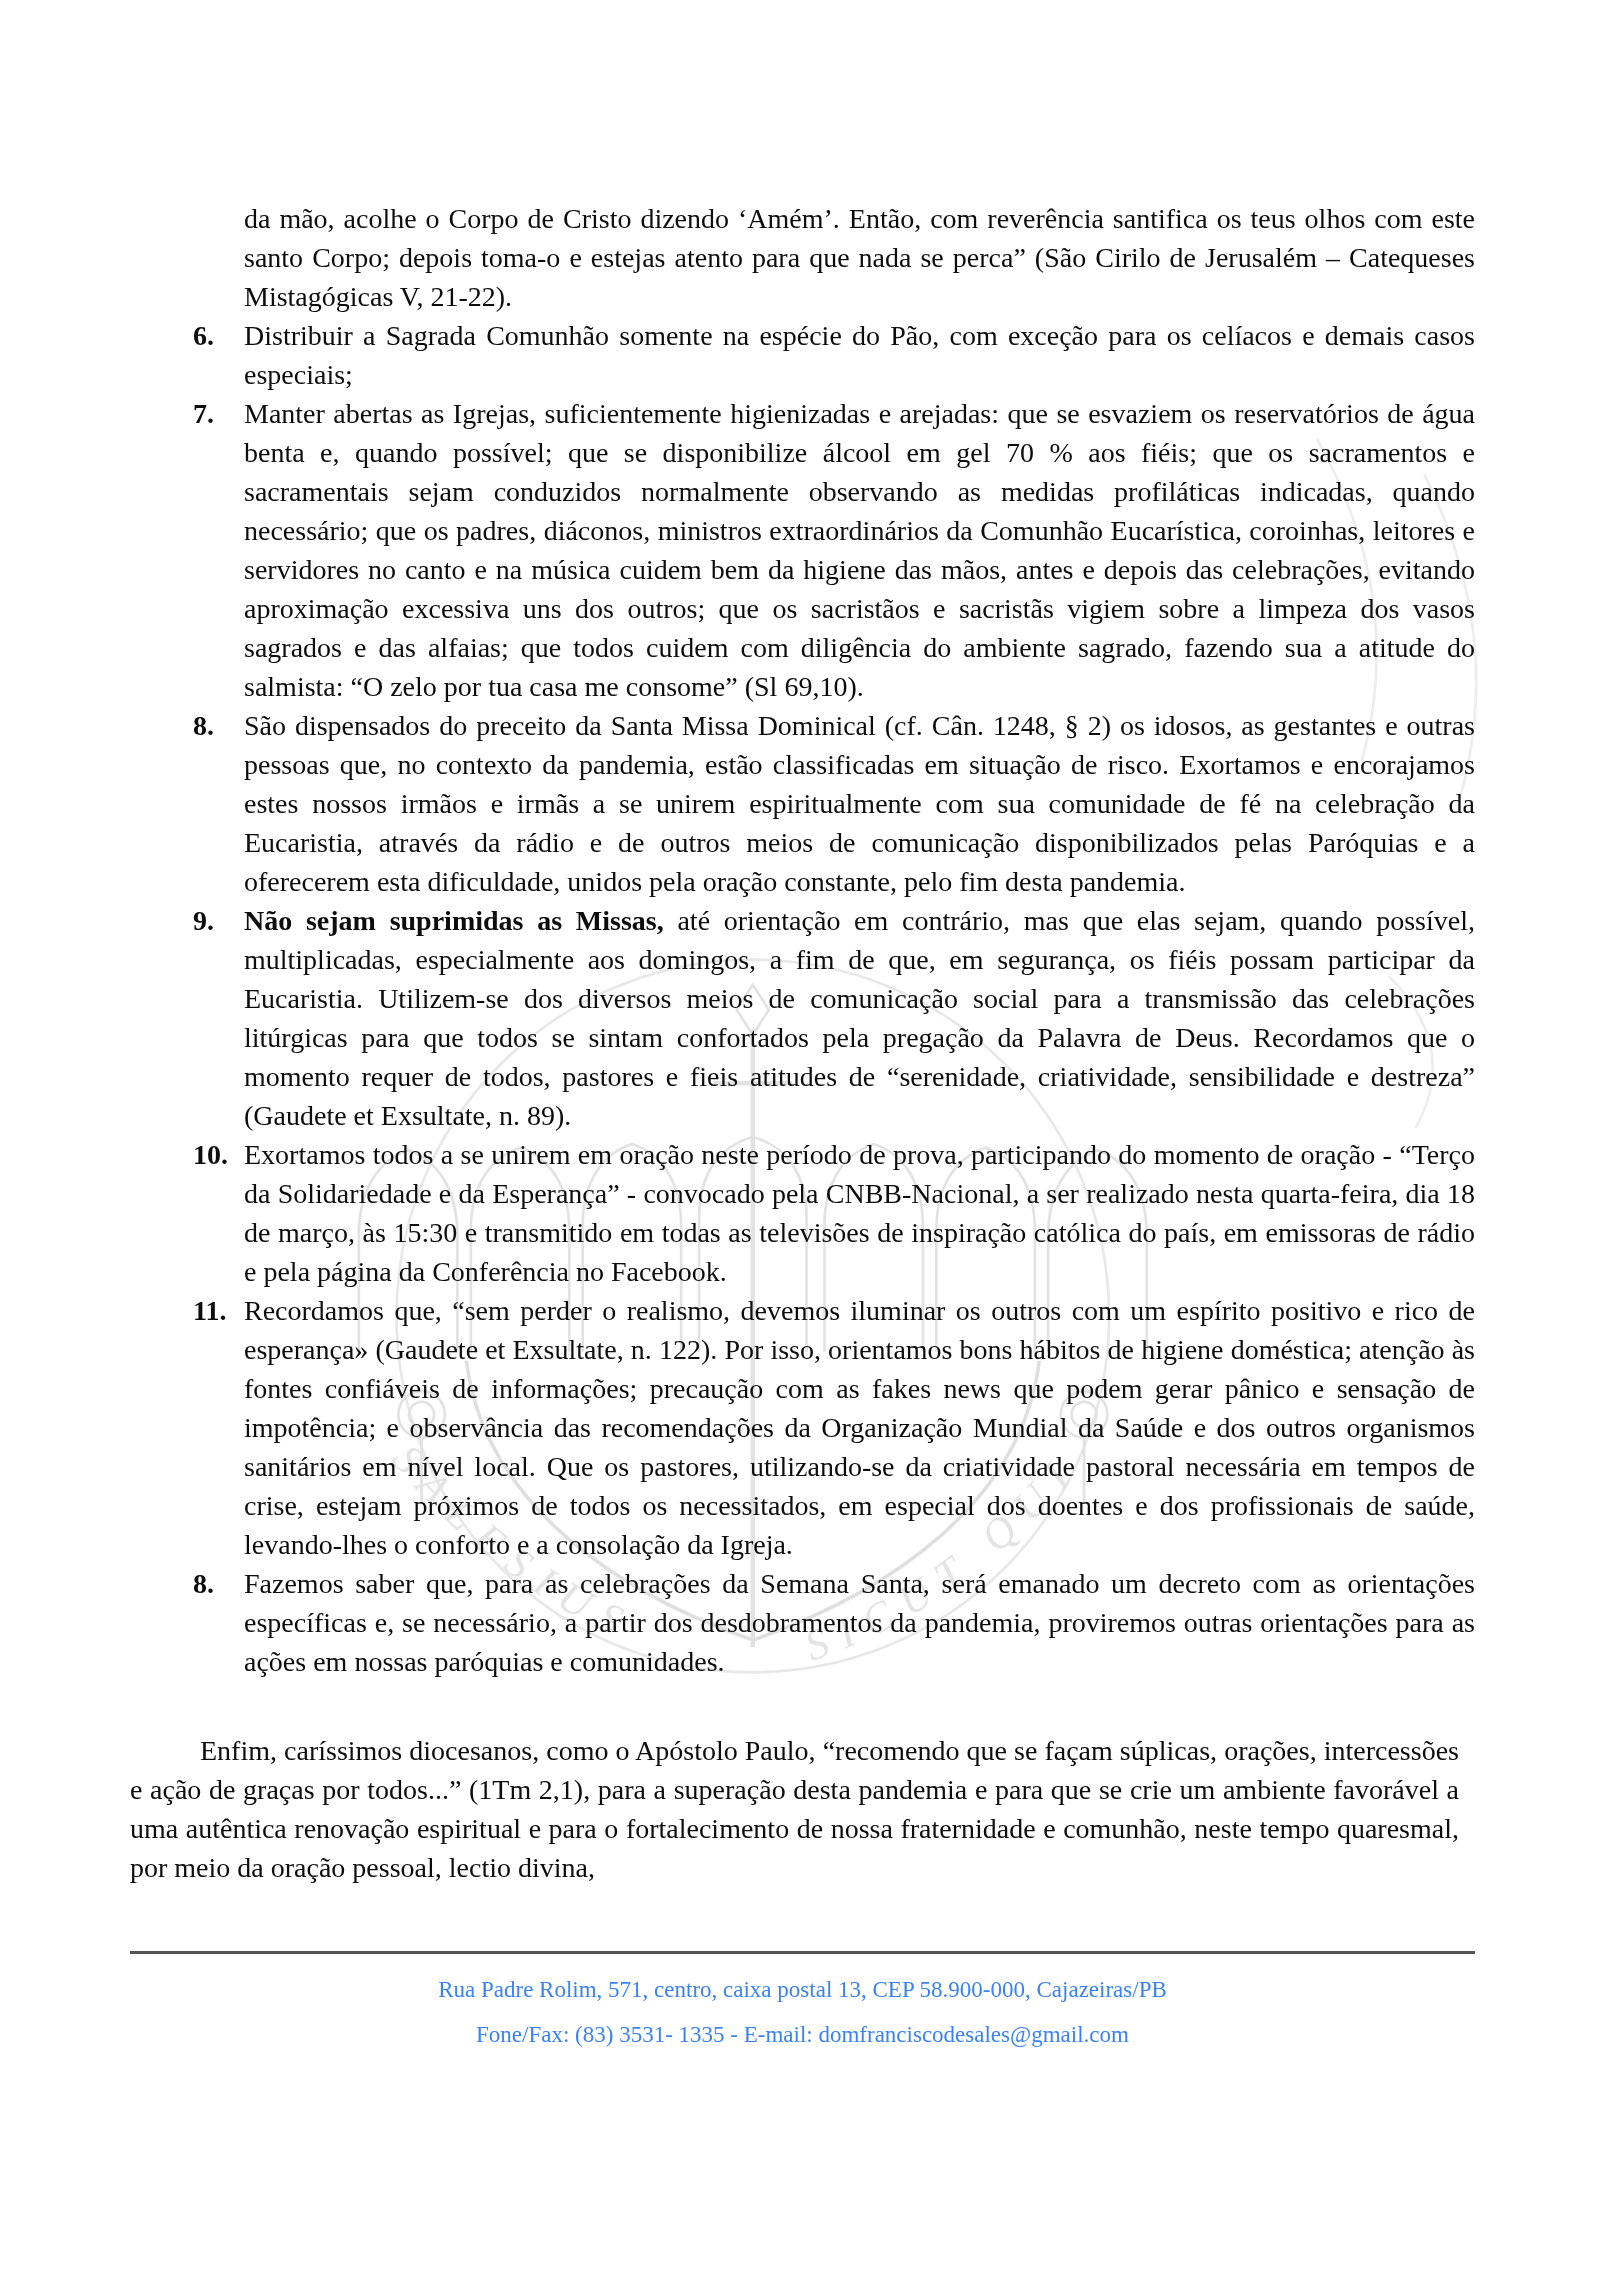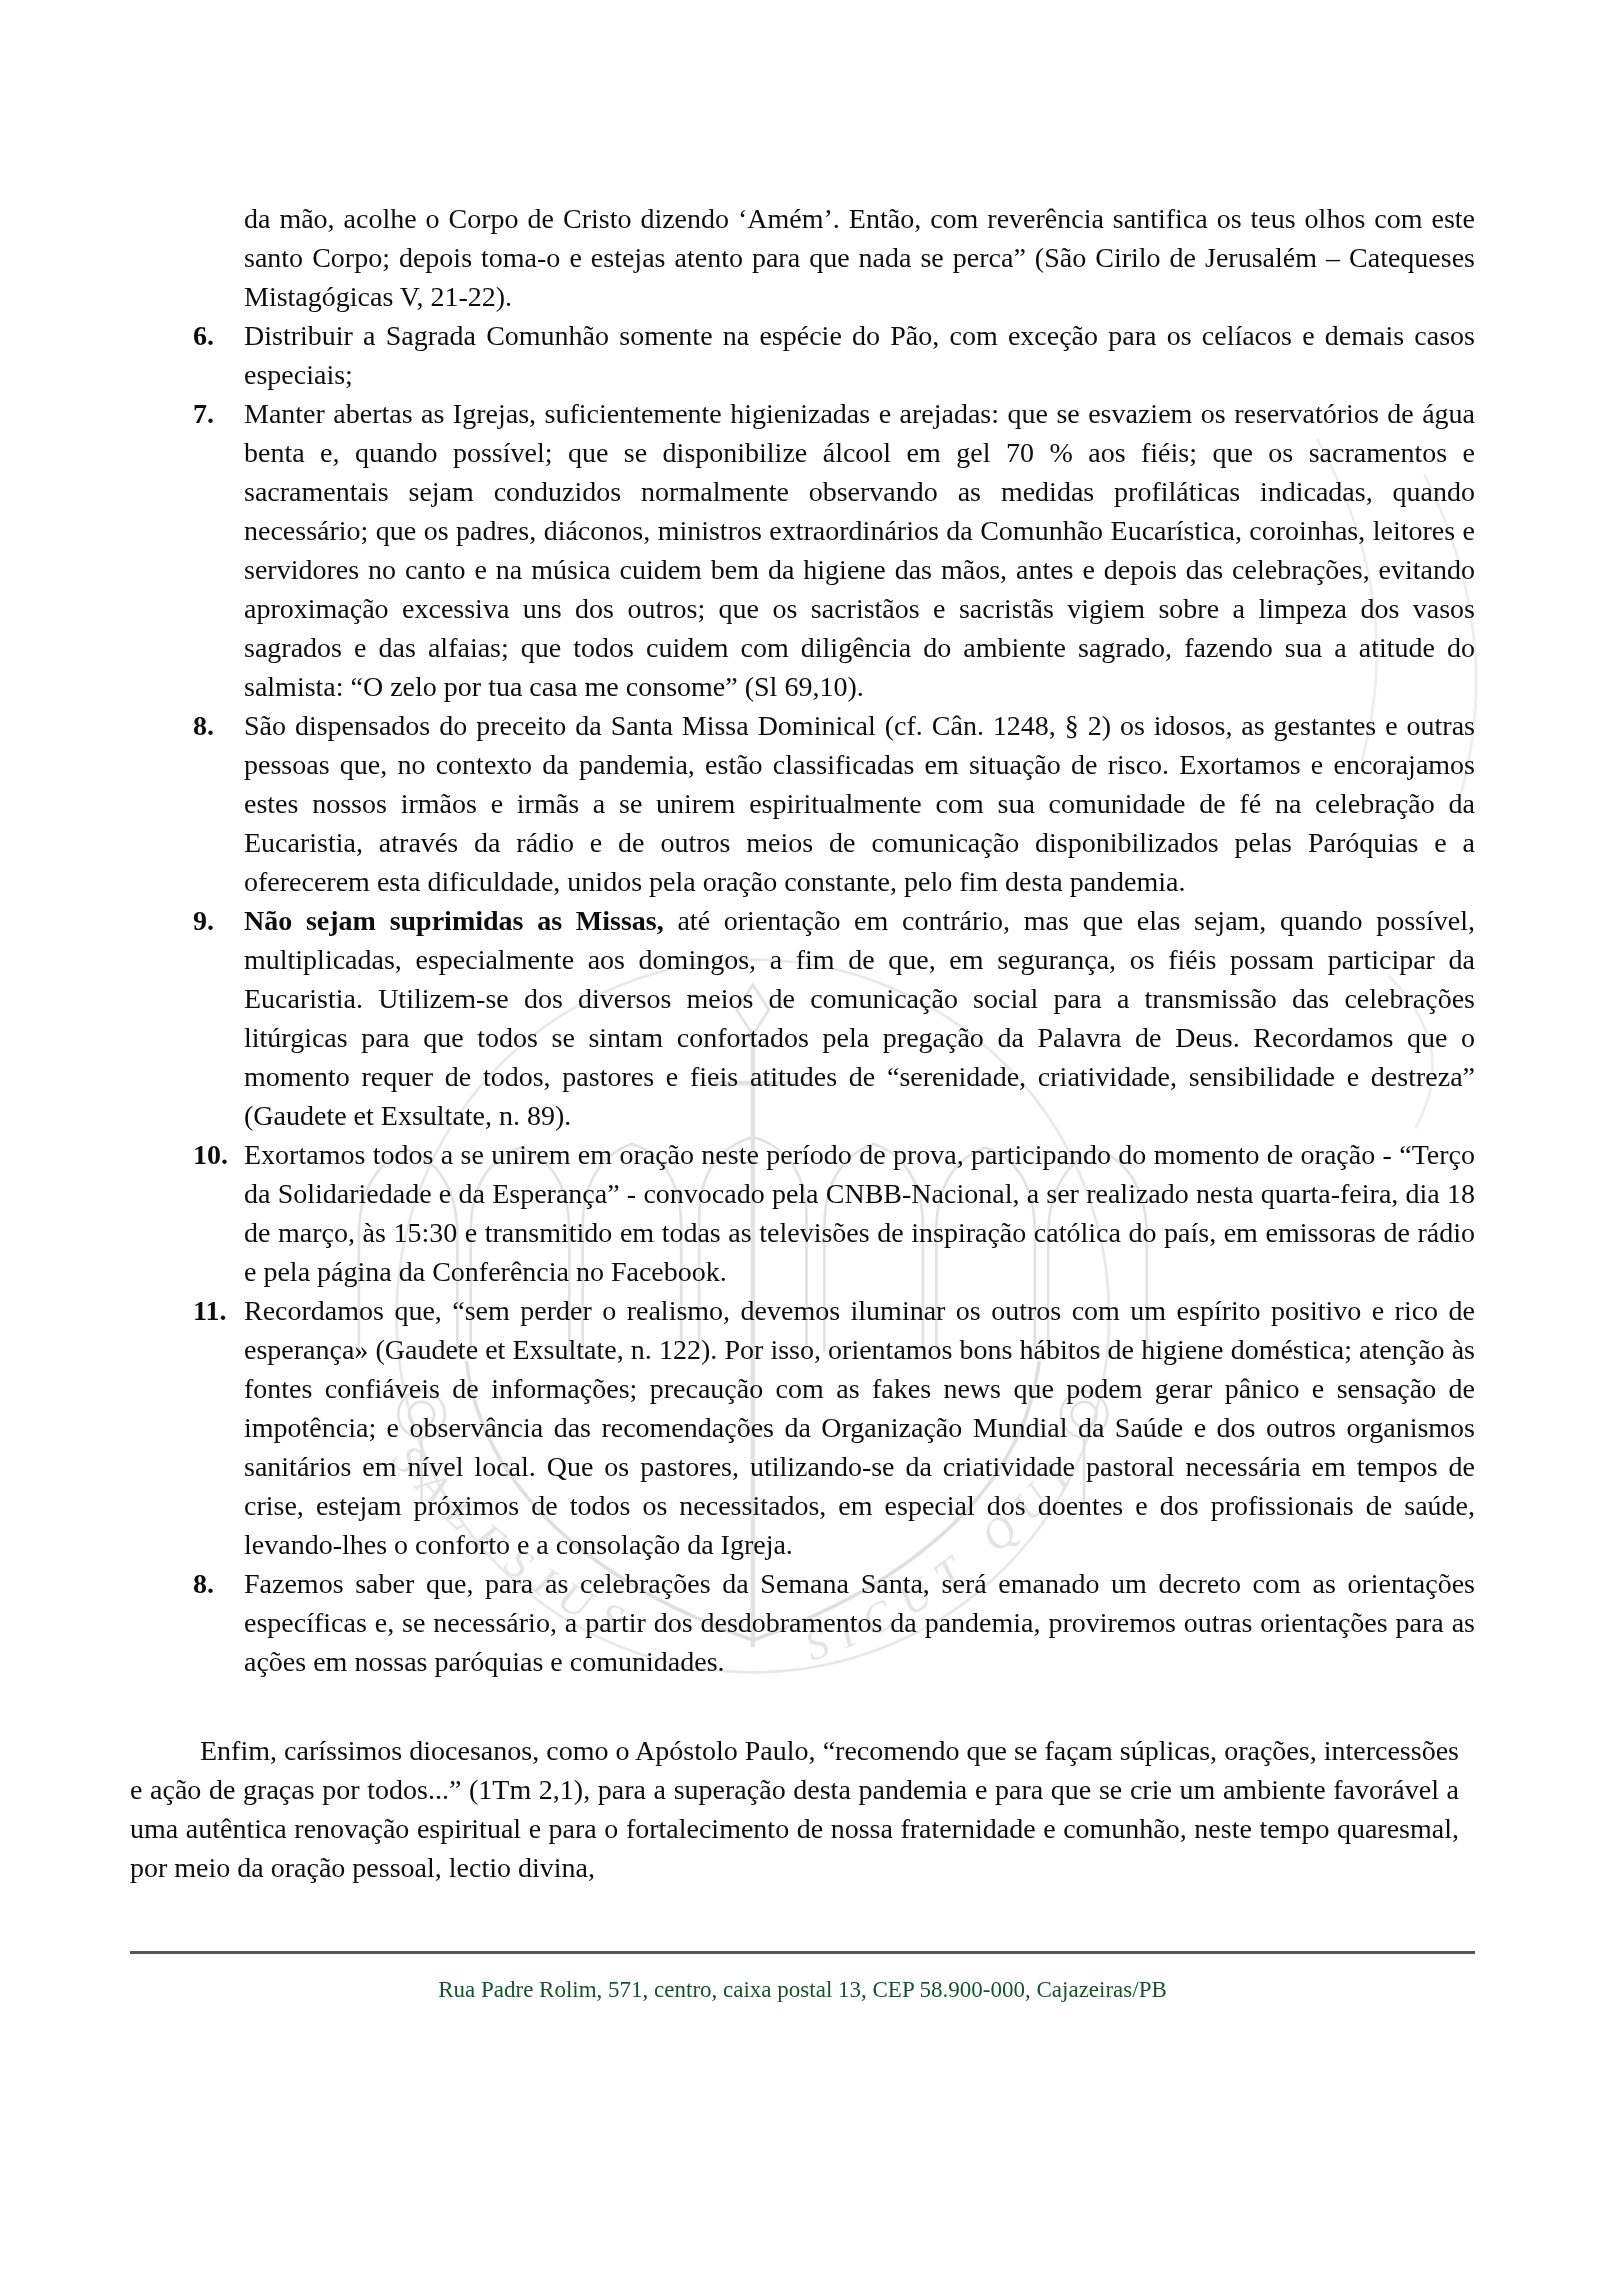--- a/index.html
+++ b/index.html
@@ -36,21 +36,21 @@
     margin:50px 16px 0 0;
     text-indent:70px;
     text-align:justify;
   }
   .footer{
     margin-top:64px;
     border-top:3.6px solid #555555;
     padding-top:12.5px;
     text-align:center;
     font-size:23px;line-height:45px;
-    color:#14532d;
+    color:#3b82f6;
   }
   .watermark{
     position:absolute;left:269px;top:931px;z-index:0;
     opacity:0.55;pointer-events:none;
   }
   .watermark-right{
     position:absolute;left:1281px;top:421px;z-index:0;
     opacity:0.45;pointer-events:none;
   }
 </style>
@@ -134,17 +134,18 @@
     </div>
 
     <div class="item">
       <span class="num">8.</span><span>Fazemos saber que, para as celebrações da Semana Santa, será emanado um decreto com as orientações específicas e, se necessário, a partir dos desdobramentos da pandemia, proviremos outras orientações para as ações em nossas paróquias e comunidades.</span>
     </div>
 
     <p class="closing"><span>Enfim, caríssimos diocesanos, como o Apóstolo Paulo, “recomendo que se façam súplicas, orações, intercessões e ação de graças por todos...” (1Tm 2,1), para a superação desta pandemia e para que se crie um ambiente favorável a uma autêntica renovação espiritual e para o fortalecimento de nossa fraternidade e comunhão, neste tempo quaresmal, por meio da oração pessoal, </span><span class="seg-i">lectio divina</span><span>,</span></p>
 
     <div class="footer">
       <div>Rua Padre Rolim, 571, centro, caixa postal 13, CEP 58.900-000, Cajazeiras/PB</div>
+      <div>Fone/Fax: (83) 3531- 1335 - E-mail: domfranciscodesales@gmail.com</div>
     </div>
 
   </div>
 </div>
 
 
 </body></html>

